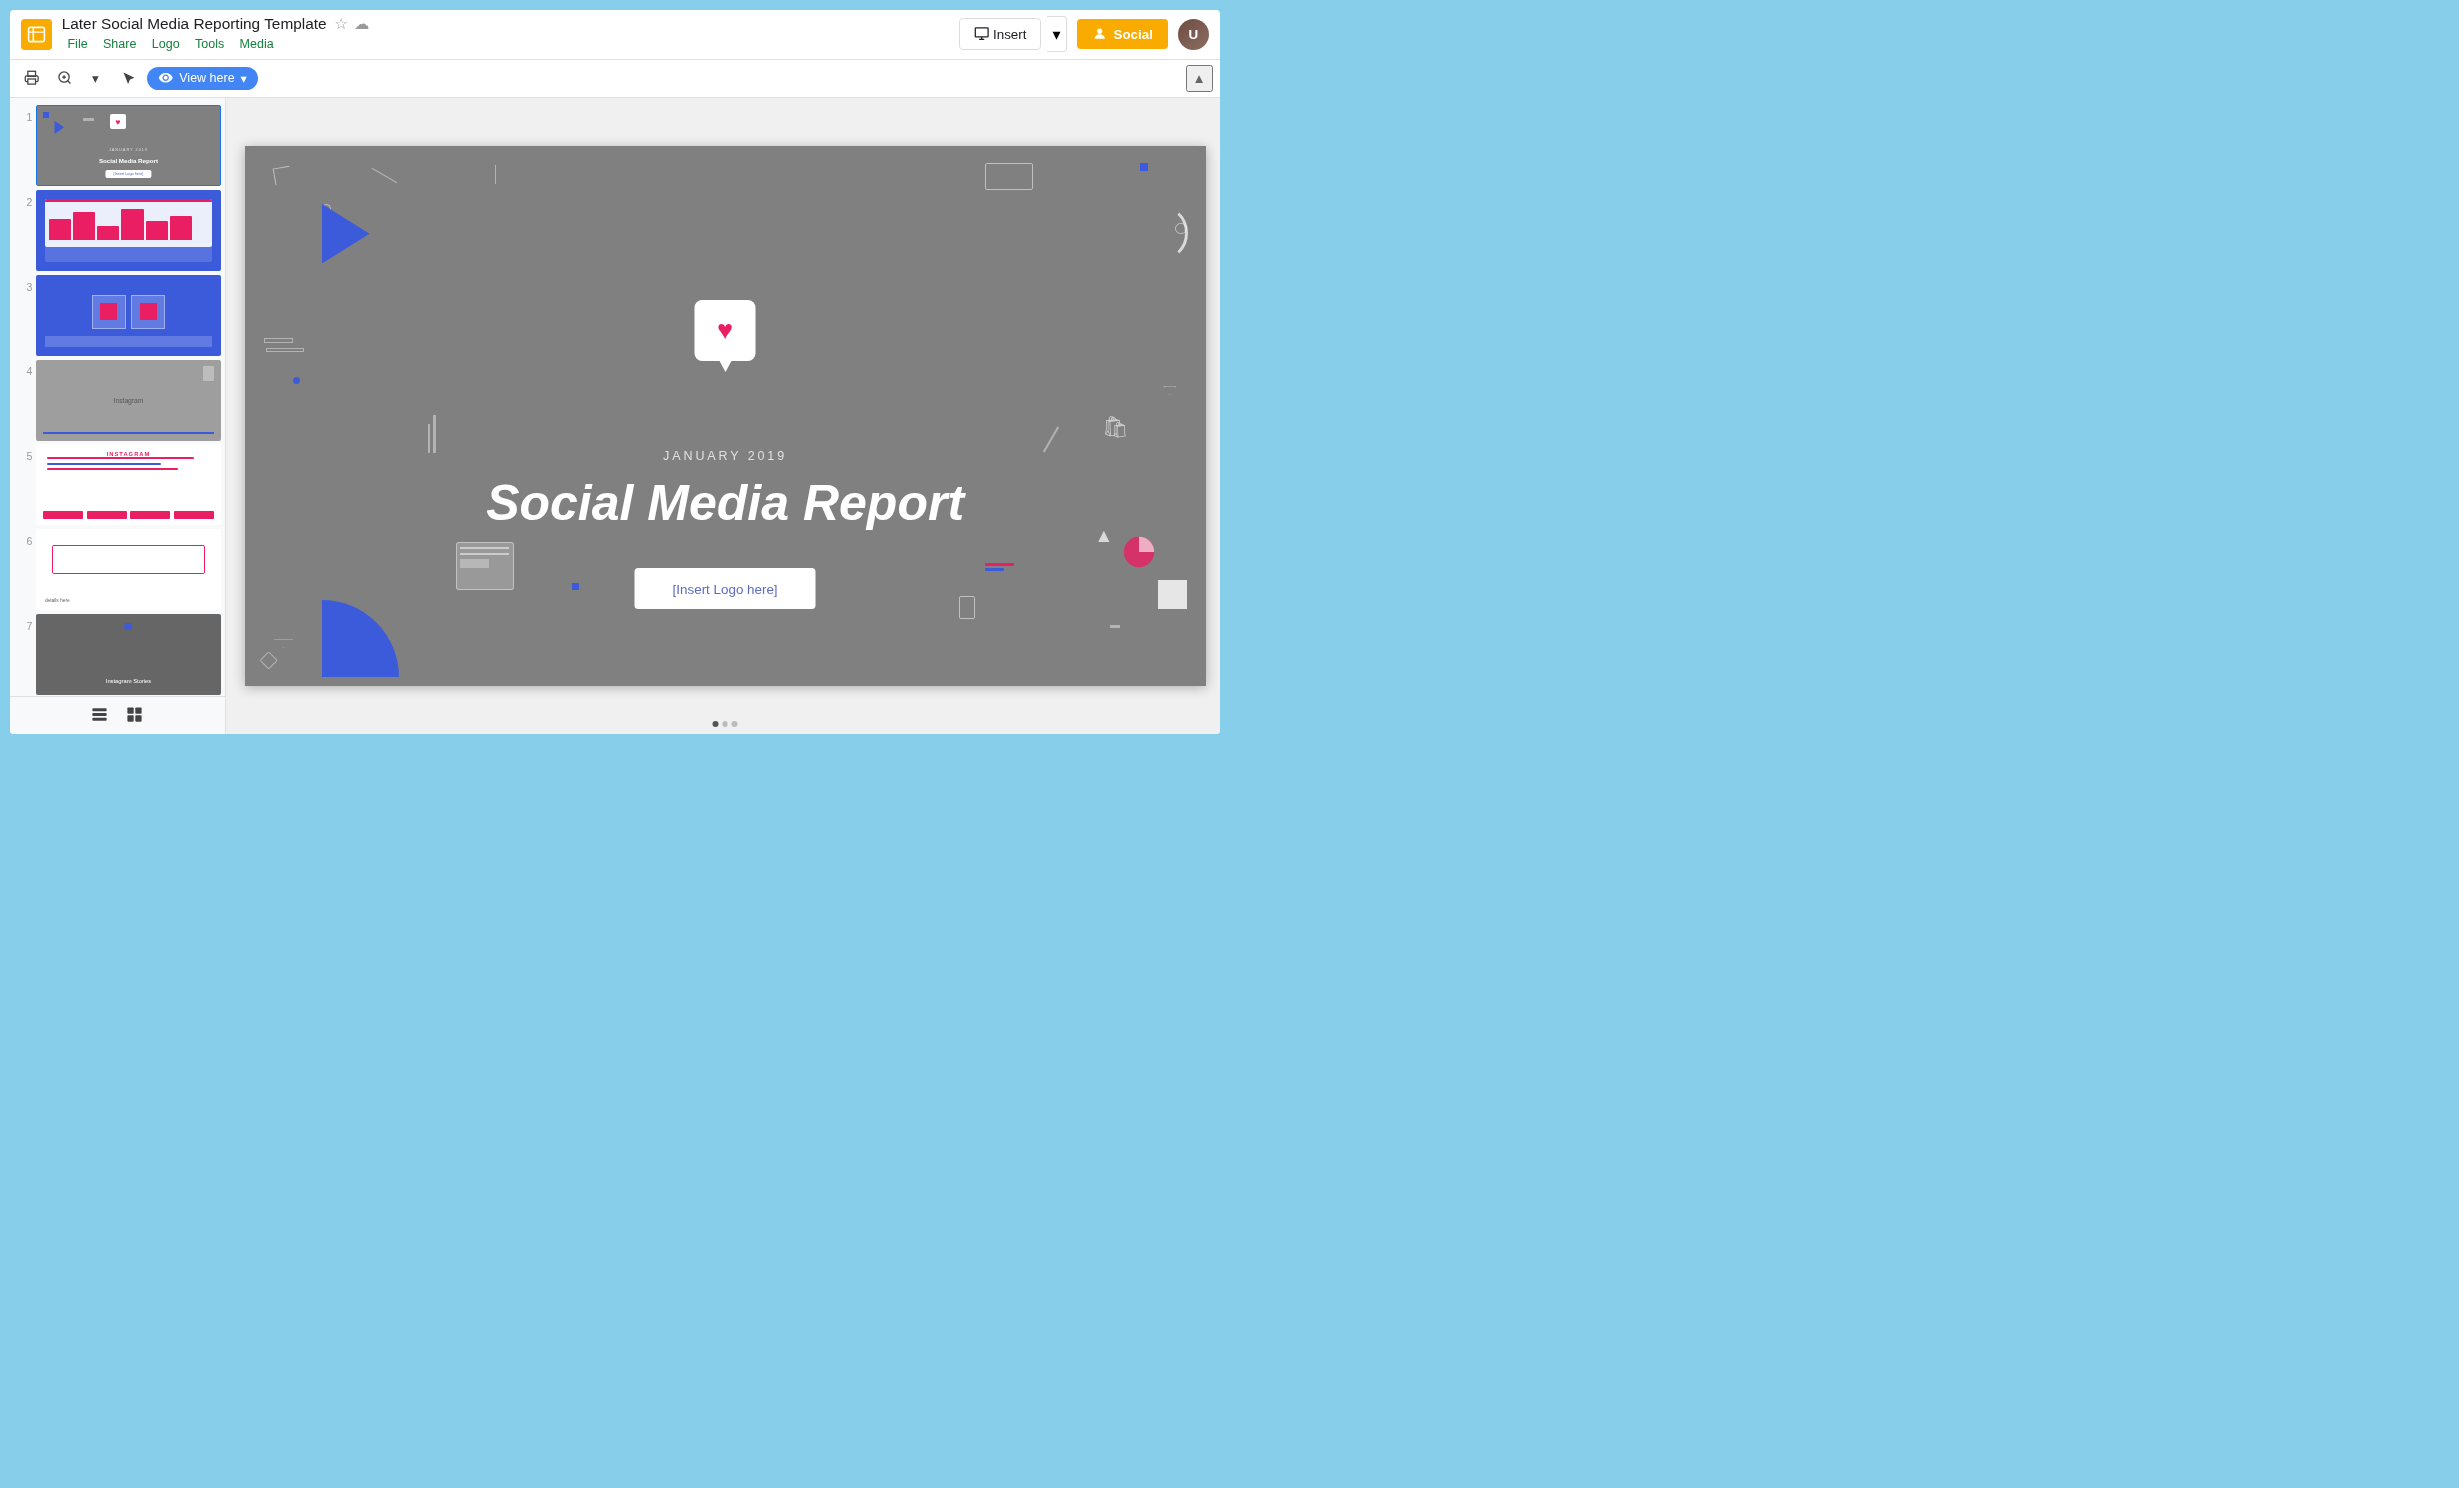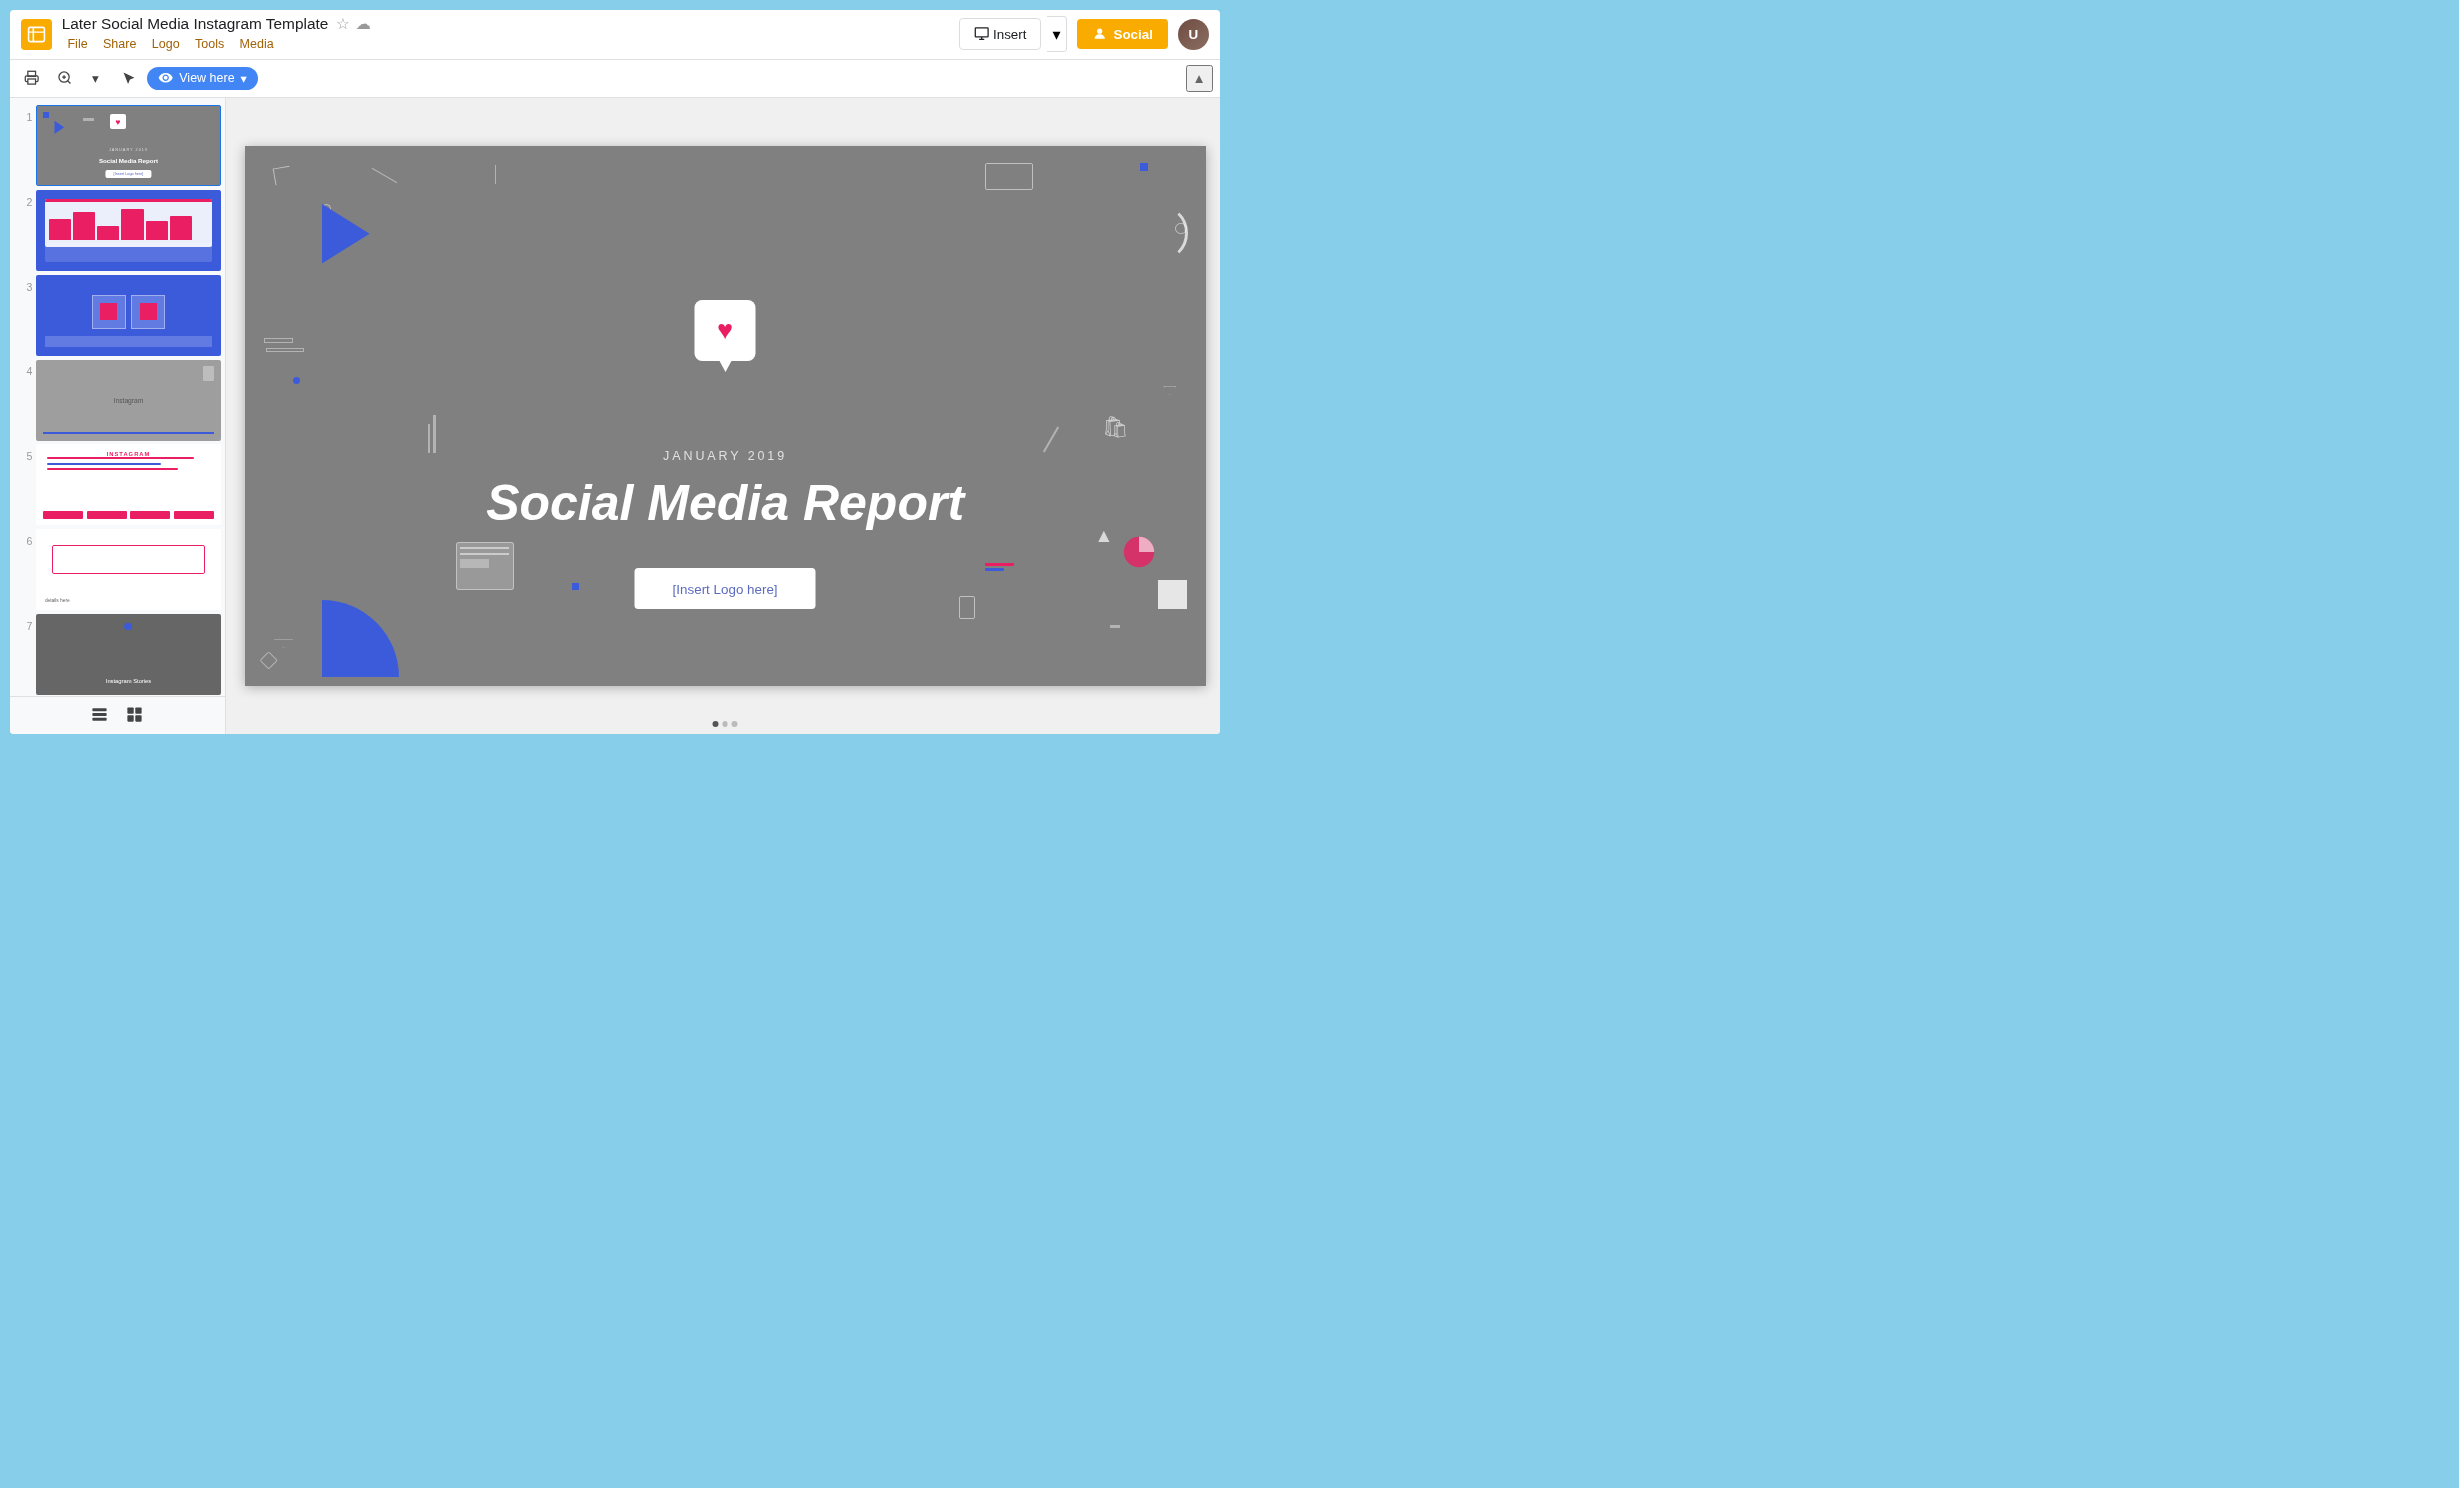--- a/index.html
+++ b/index.html
@@ -73,21 +73,21 @@
       color: #999;
       font-size: 15.4px;
     }
     .menu-bar {
       display: flex;
       gap: 3.8px;
       margin-top: 1.9px;
     }
     .menu-item {
       font-size: 12.5px;
-      color: #a16207;
+      color: #15803d;
       padding: 1.9px 5.8px;
       border-radius: 1.9px;
       cursor: pointer;
     }
     .header-right {
       display: flex;
       align-items: center;
       gap: 9.6px;
     }
     .present-btn {
@@ -497,21 +497,21 @@
     <div class="header">
       <div class="app-icon">
         <svg viewBox="0 0 24 24" fill="white">
           <rect x="2" y="3" width="20" height="18" rx="2" fill="none" stroke="white" stroke-width="2"></rect>
           <line x1="8" y1="3" x2="8" y2="21" stroke="white" stroke-width="2"></line>
           <line x1="2" y1="9" x2="22" y2="9" stroke="white" stroke-width="1.5"></line>
         </svg>
       </div>
       <div class="doc-title-area">
         <div class="doc-title-row">
-          <span class="doc-title">Later Social Media Instagram Template</span>
+          <span class="doc-title">Later Social Media Reporting Template</span>
           <div class="doc-icons">
             <span>☆</span>
             <span>☁</span>
           </div>
         </div>
         <div class="menu-bar">
           <span class="menu-item">File</span>
           <span class="menu-item">Share</span>
           <span class="menu-item">Logo</span>
           <span class="menu-item">Tools</span>

